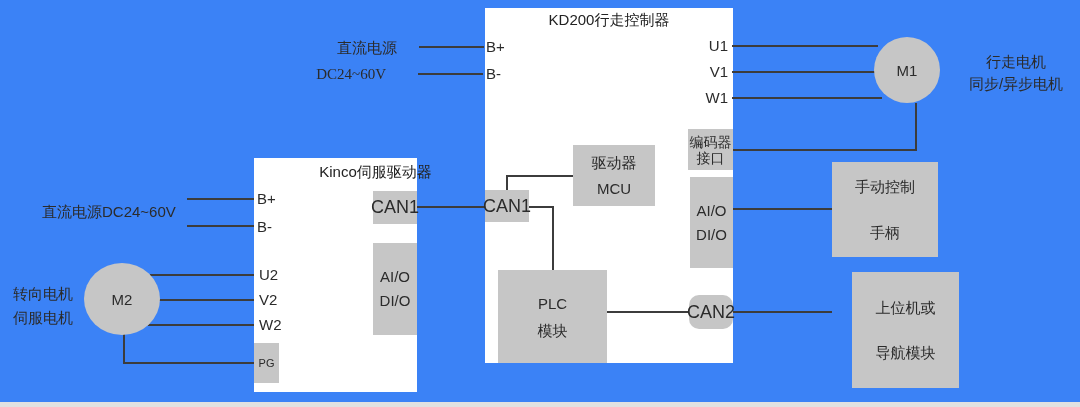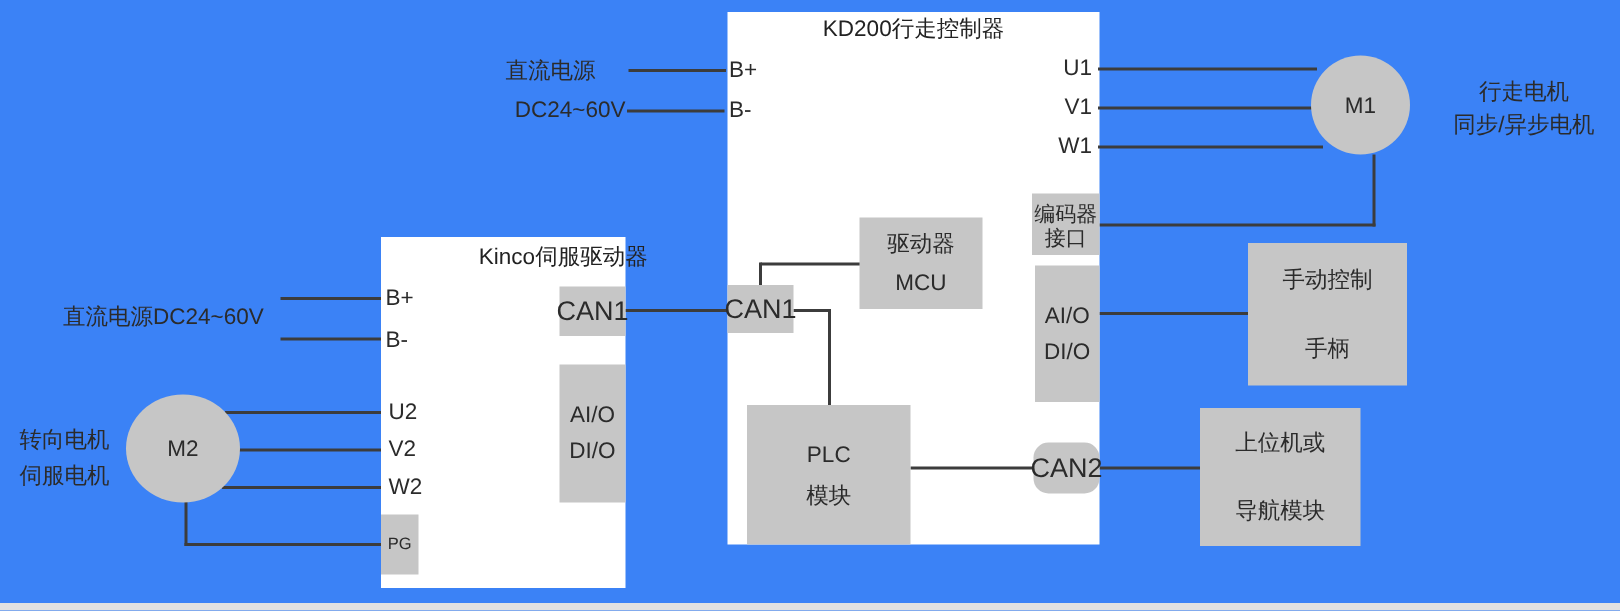--- a/index.html
+++ b/index.html
@@ -89,21 +89,21 @@
     <span>模块</span>
   </div>
   <div class="block fs13" style="left:689px;top:295px;width:44px;height:34px;border-radius:10px;">
     <span>CAN2</span>
   </div>
 
   <div class="block lh26" style="left:832px;top:162px;width:106px;height:95px;gap:20px;">
     <span>手动控制</span>
     <span>手柄</span>
   </div>
-  <div class="block lh27" style="left:800px;top:272px;width:107px;height:92px;gap:18px;">
+  <div class="block lh27" style="left:852px;top:272px;width:107px;height:116px;gap:18px;">
     <span>上位机或</span>
     <span>导航模块</span>
   </div>
 
   <div class="circle" style="left:874px;top:37px;width:66px;height:66px;">
     <span>M1</span>
   </div>
   <div class="circle" style="left:84px;top:263px;width:76px;height:72px;">
     <span>M2</span>
   </div>
@@ -114,21 +114,21 @@
   <div class="lbl r" style="left:700px;top:62px;width:28px;">V1</div>
   <div class="lbl r" style="left:700px;top:88px;width:28px;">W1</div>
 
   <div class="lbl" style="left:257px;top:189px;">B+</div>
   <div class="lbl" style="left:257px;top:217px;">B-</div>
   <div class="lbl" style="left:259px;top:265px;">U2</div>
   <div class="lbl" style="left:259px;top:290px;">V2</div>
   <div class="lbl" style="left:259px;top:315px;">W2</div>
 
   <div class="lbl r" style="left:315px;top:38px;width:82px;">直流电源</div>
-  <div class="lbl r" style="left:332px;top:64px;width:85px;">DC24~60V</div>
+  <div class="lbl r" style="left:301px;top:64px;width:85px;font-family:Liberation Serif, serif;">DC24~60V</div>
   <div class="lbl" style="left:42px;top:202px;">直流电源DC24~60V</div>
   <div class="lbl c" style="left:966px;top:52px;width:100px;">行走电机</div>
   <div class="lbl c" style="left:956px;top:74px;width:120px;">同步/异步电机</div>
   <div class="lbl c" style="left:3px;top:284px;width:80px;">转向电机</div>
   <div class="lbl c" style="left:3px;top:308px;width:80px;">伺服电机</div>
 
   <div id="bottom-strip"></div>
 </div>
 
 </body></html>

